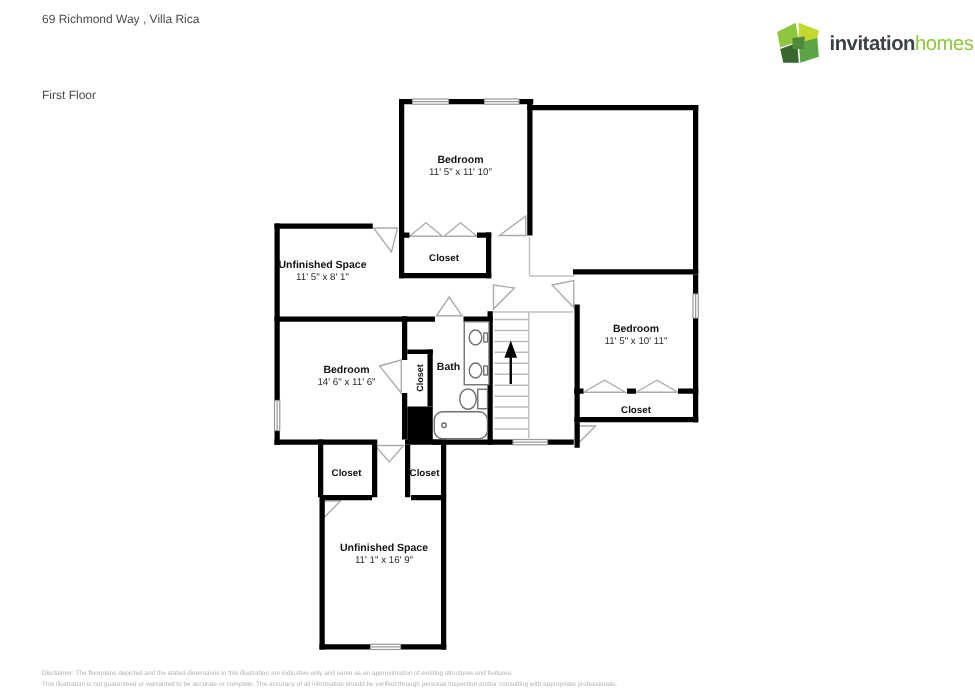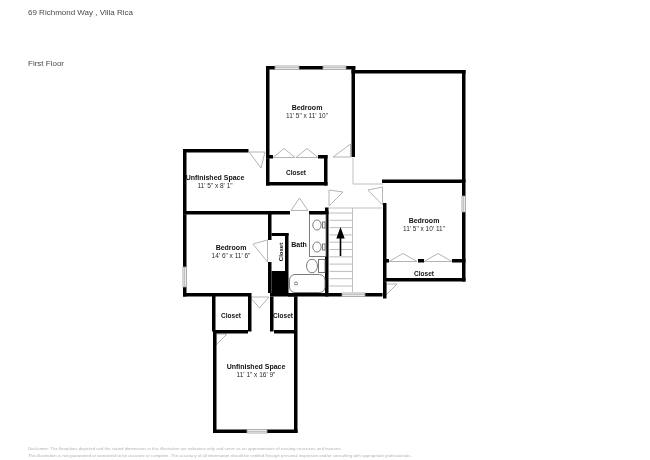--- a/index.html
+++ b/index.html
@@ -28,20 +28,30 @@
   .disc2 { position:absolute; left:28px; top:453px; font-size:4.3px; color:#b2b2b2; white-space:nowrap; }
 </style>
 </head>
 <body>
 
 <div class="page">
 
   <div class="addr-line">69 Richmond Way , Villa Rica</div>
   <div class="floor-line">First Floor</div>
 
+  <div class="logo">
+    <svg class="logo-icon" viewBox="0 0 32 30">
+      <polygon points="2,8 14,2 16,14 4,18" fill="#8dc63f"></polygon>
+      <polygon points="16,2 29,7 27,17 16,14" fill="#c3d82e"></polygon>
+      <polygon points="16,15 28,12 29,24 17,28" fill="#5ea345"></polygon>
+      <polygon points="4,19 15,15 16,28 6,28" fill="#37682e"></polygon>
+      <polygon points="12,12 20,11 19,19 12,19" fill="#4f8a3c"></polygon>
+    </svg>
+    <div class="logo-text"><span>invitation</span><span class="green">homes</span></div>
+  </div>
 
   <svg class="plan-svg" width="650" height="460" viewBox="0 0 650 460">
 
     <g stroke="#c0c0c0" stroke-width="1">
       <line x1="353" y1="158" x2="353" y2="184"></line>
       <line x1="353" y1="184" x2="383" y2="184"></line>
       <line x1="328" y1="208" x2="382" y2="208"></line>
       <line x1="352.5" y1="208" x2="352.5" y2="292"></line>
     </g>
 

